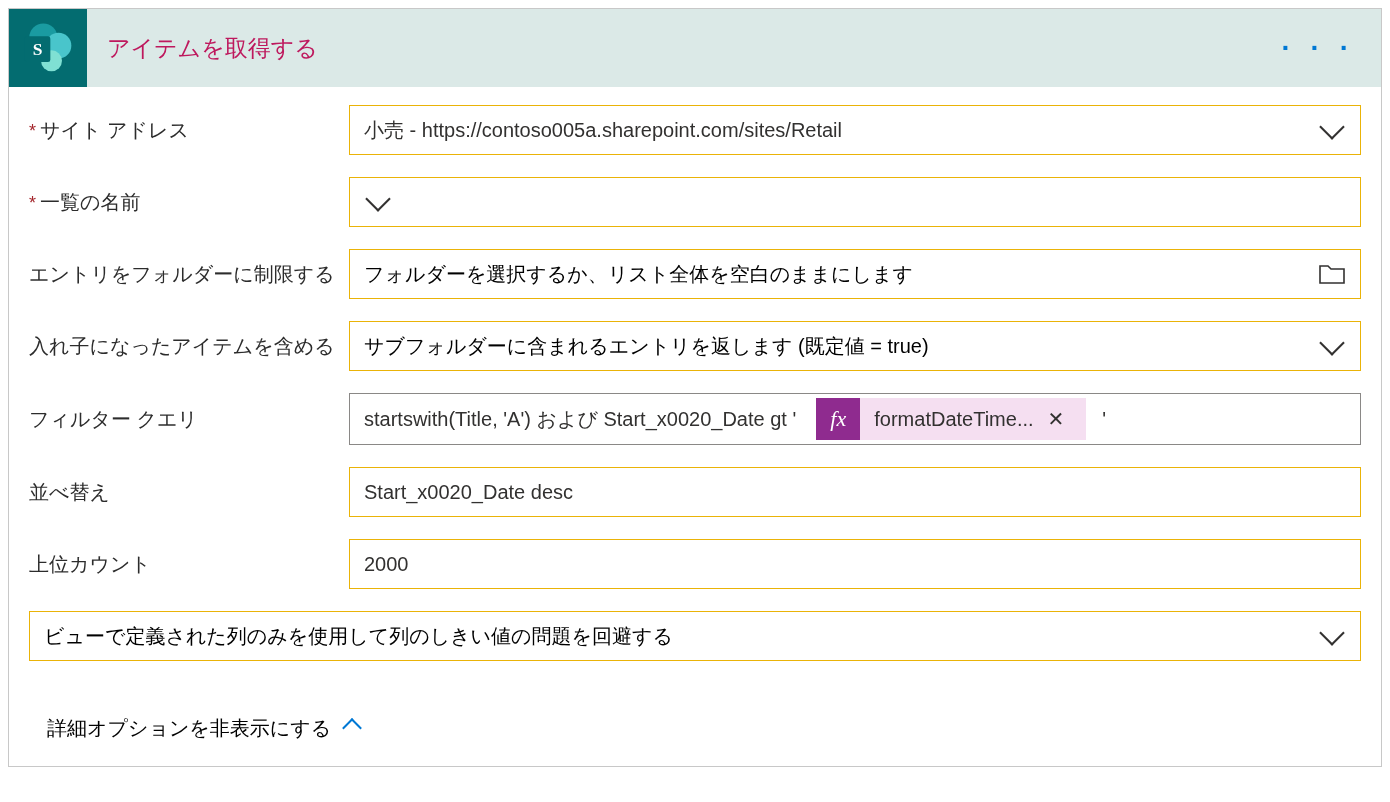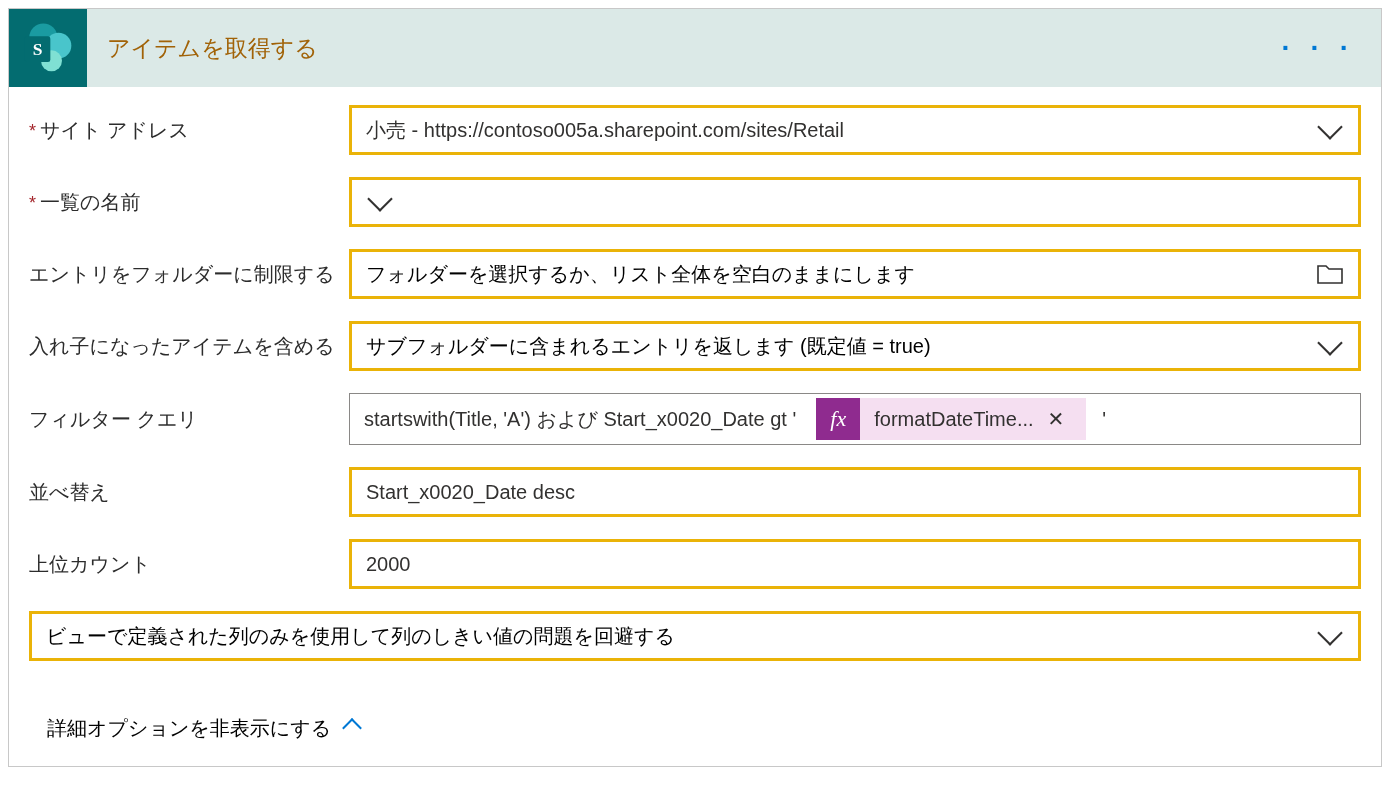--- a/index.html
+++ b/index.html
@@ -24,21 +24,21 @@
     width: 78px;
     height: 78px;
     display: flex;
     align-items: center;
     justify-content: center;
     background: #036C70;
   }
   .app-icon svg { width: 56px; height: 56px; }
   .card-title {
     font-size: 23px;
-    color: #a16207;
+    color: #be185d;
     margin-left: 20px;
     font-weight: 400;
   }
   .ellipsis {
     position: absolute;
     right: 26px;
     top: 50%;
     transform: translateY(-50%);
     color: #0078d4;
     font-size: 28px;
@@ -64,21 +64,21 @@
     display: flex;
     align-items: baseline;
   }
   .req { color: #a4262c; margin-right: 4px; font-size: 18px; }
   .control {
     flex: 1;
     position: relative;
   }
   .input-box {
     width: 100%;
-    border: 3px solid #eab308;
+    border: 1px solid #eab308;
     height: 50px;
     display: flex;
     align-items: center;
     padding: 0 14px;
     font-size: 20px;
     color: #323130;
     background: #fff;
     cursor: text;
     position: relative;
   }

